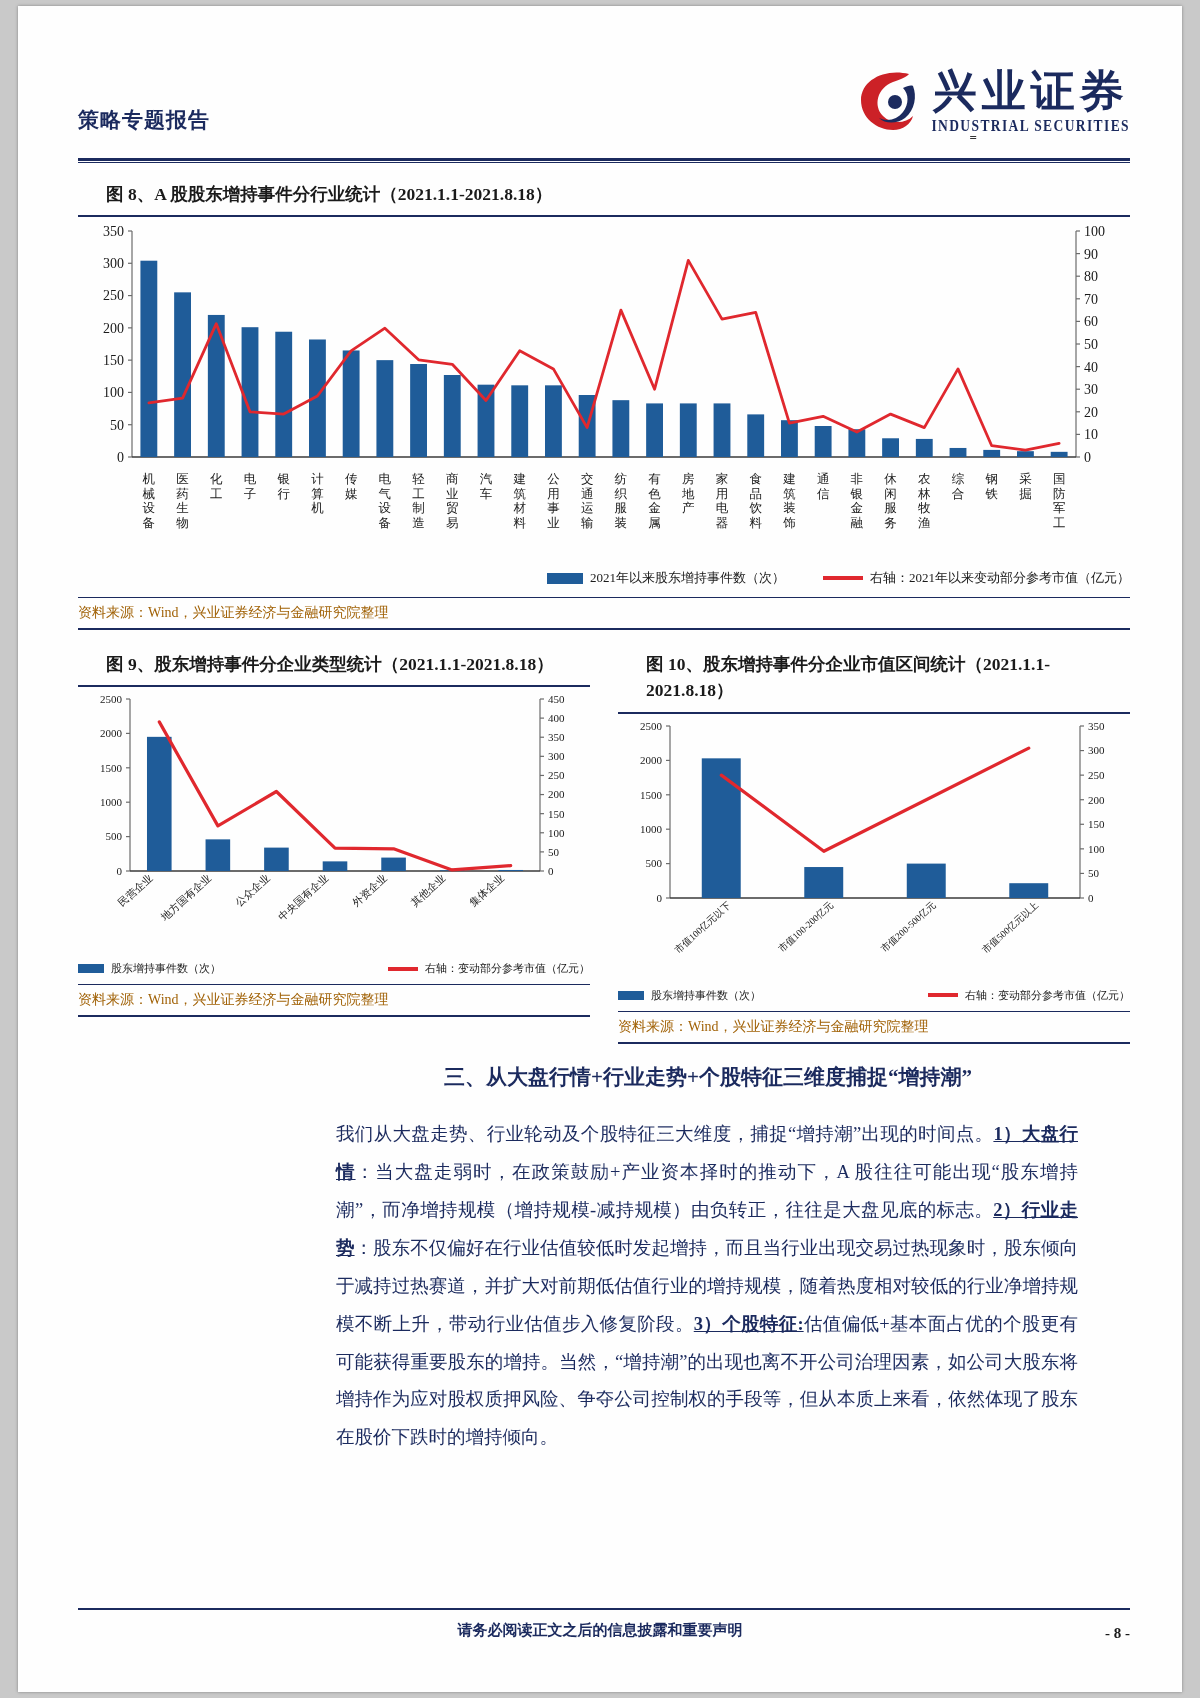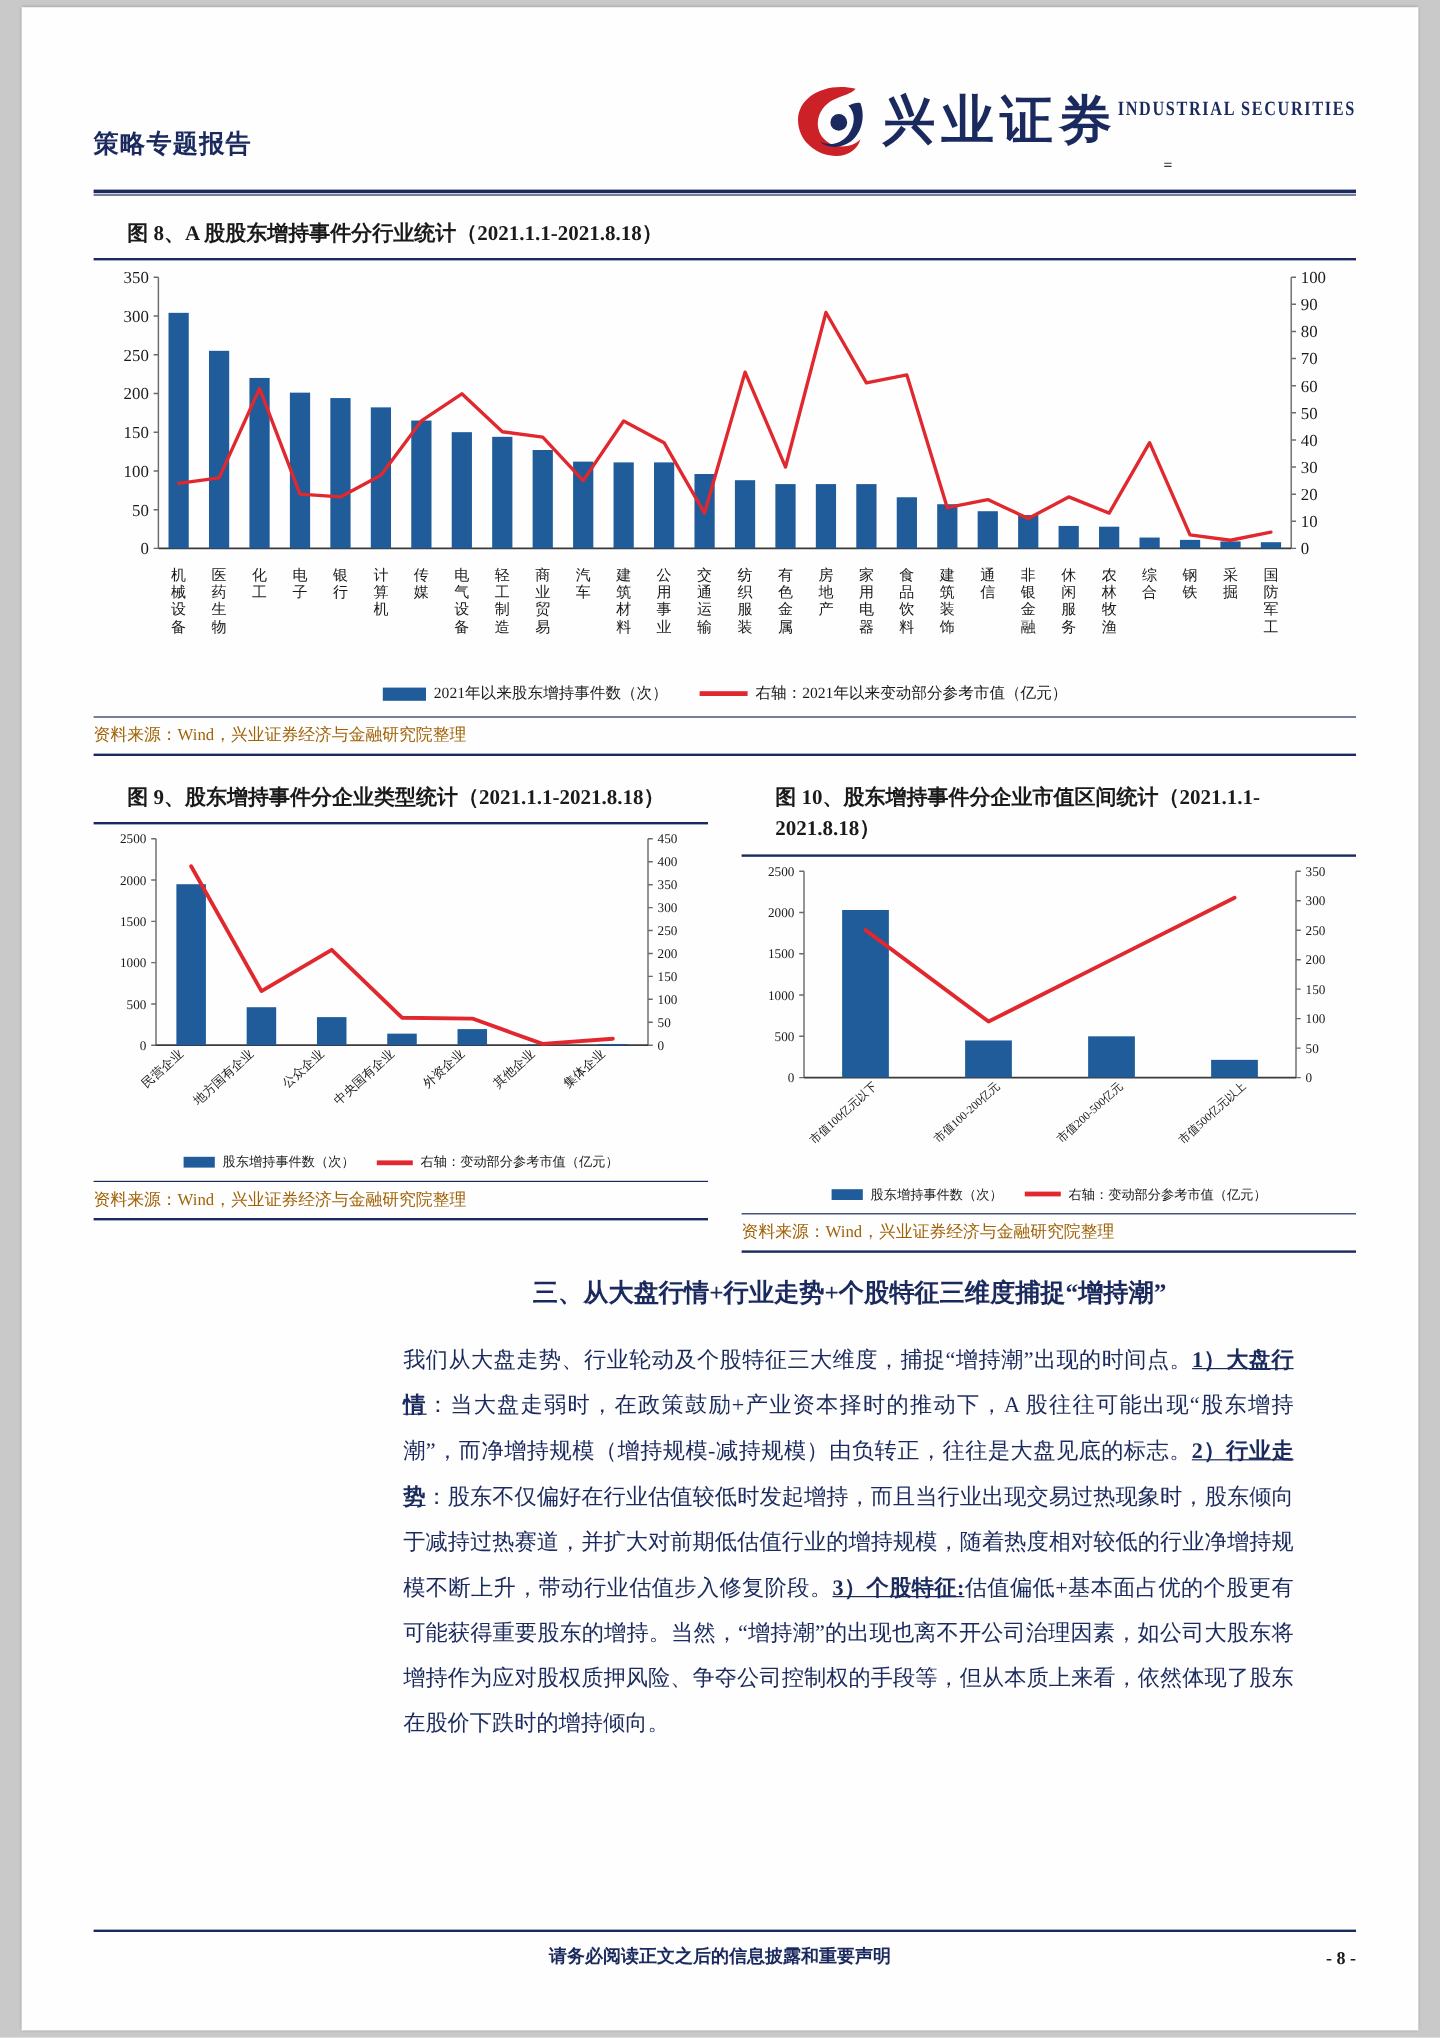--- a/index.html
+++ b/index.html
@@ -19,21 +19,21 @@
   
   .hdr { position:absolute; left:0; top:0; width:100%; height:150px; }
   .hdr-title {
     position:absolute; left:60px; top:100px;
     font-size:21px; font-weight:bold; color:#1b2a5e;
     font-family:"Liberation Serif", serif; letter-spacing:1px;
   }
   .logo-wrap { position:absolute; right:52px; top:60px; display:flex; align-items:center; }
   .logo-mark { position:relative; width:66px; height:70px; margin-right:10px; }
   .logo-mark svg { display:block; }
-  .logo-txt { display:flex; flex-direction:row; }
+  .logo-txt { display:flex; flex-direction:column;text-align:center; }
   .logo-cn {
     font-size:44px; font-weight:bold; color:#1b2a5e; letter-spacing:5px;
     line-height:1.02; font-family:"Liberation Serif", serif;
   }
   .logo-en {
     font-size:13.5px; color:#1b2a5e; letter-spacing:1.4px; margin-top:2px;
     font-family:"Liberation Serif", serif; font-weight:bold;
     transform:scaleY(1.25); transform-origin:left top;
   }
   .hdr-eq { position:absolute; right:205px; top:124px; font-size:13px; color:#333; font-weight:bold; }
@@ -49,30 +49,30 @@
   .hline-thin { height:1px; background:#1b2a5e; }
   .src {
     font-size:14px; color:#a16207; font-family:"Liberation Serif", serif;
   }
 
   
   #fig8 { position:absolute; left:60px; top:175px; width:1052px; }
   #fig8 .chart-area { position:relative; height:350px; }
   .plotsvg { display:block; }
 
-  .legend { display:flex; justify-content:center; align-items:center; gap:26px; margin-top:2px; }
+  .legend { display:flex; justify-content:flex-end; align-items:center; gap:38px; margin-top:2px; }
   .lg-item { display:flex; align-items:center; gap:7px; }
   .lg-bar { width:36px; height:11px; background:#1f5c99; }
   .lg-line { width:40px; height:4px; background:#e0282e; }
   .lg-txt { font-size:13px; color:#1a1a1a; font-family:"Liberation Serif", serif; }
 
   
   #fig9 { position:absolute; left:60px; top:645px; width:512px; }
   #fig10 { position:absolute; left:600px; top:645px; width:512px; }
-  .small-legend { display:flex; justify-content:center; align-items:center; gap:18px; margin-top:4px; }
+  .small-legend { display:flex; justify-content:space-between; align-items:center; gap:18px; margin-top:4px; }
   .small-legend .lg-bar { width:26px; height:9px; }
   .small-legend .lg-line { width:30px; height:3.5px; }
   .small-legend .lg-txt { font-size:11px; }
 
   
   #sect {
     position:absolute; left:320px; top:1055px; width:740px;
     font-size:21px; font-weight:bold; color:#1b2a5e;
     font-family:"Liberation Serif", serif; text-align:center; line-height:1.6;
   }

